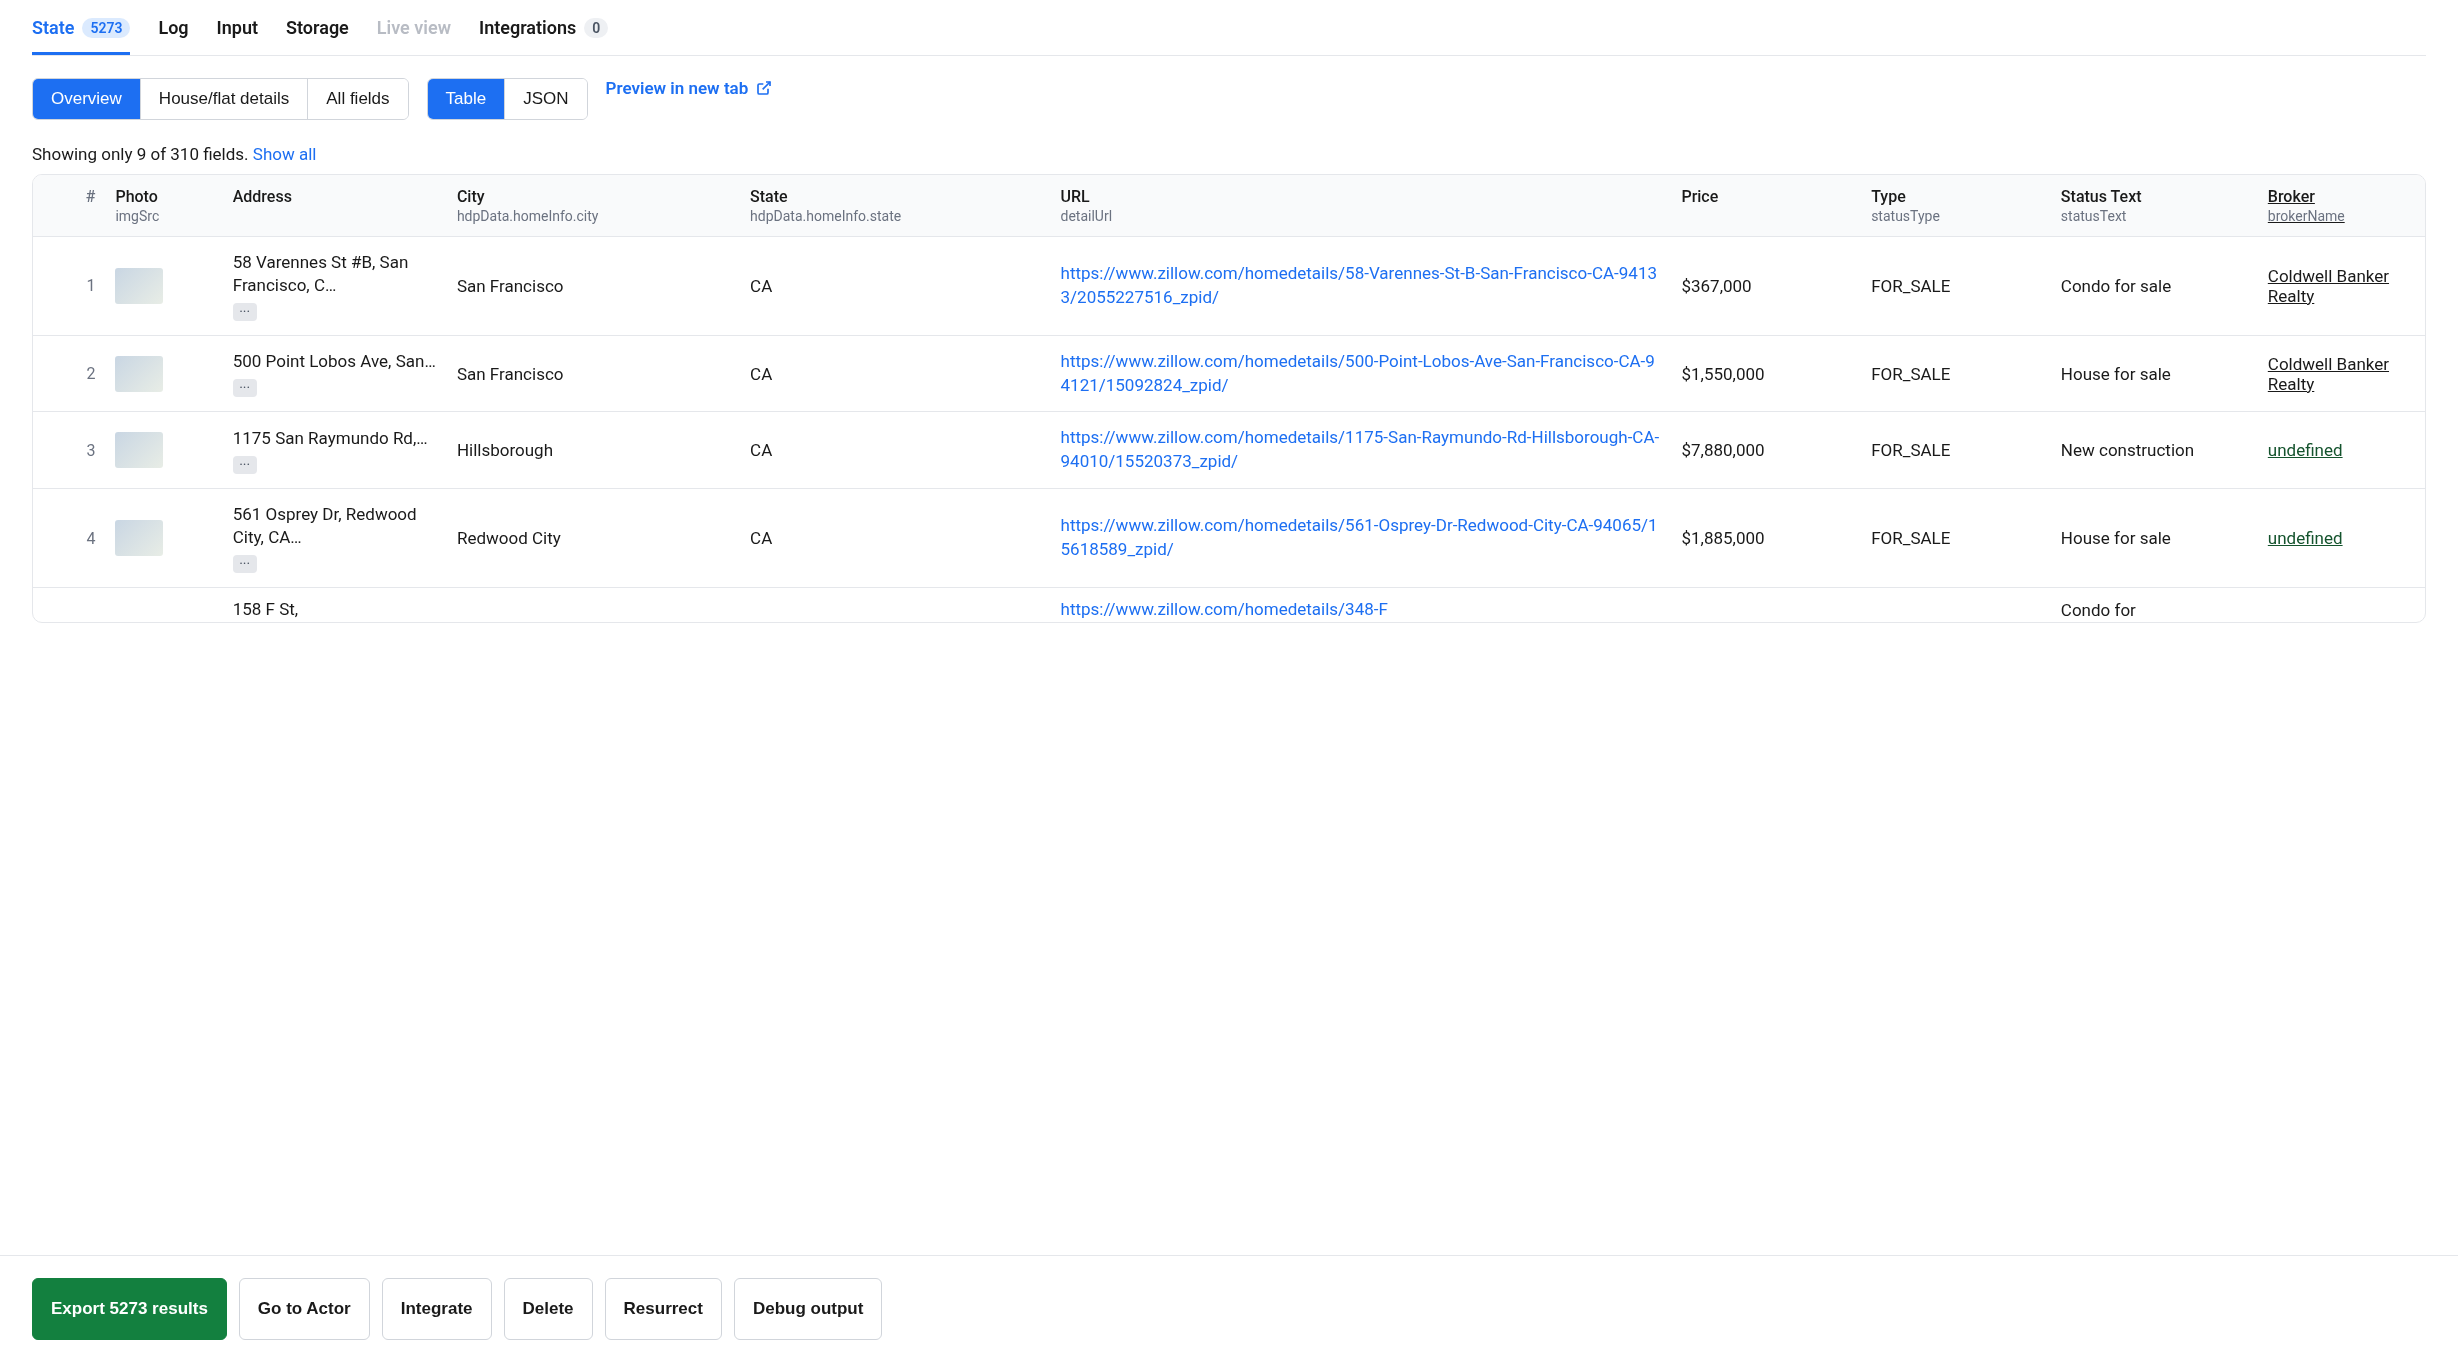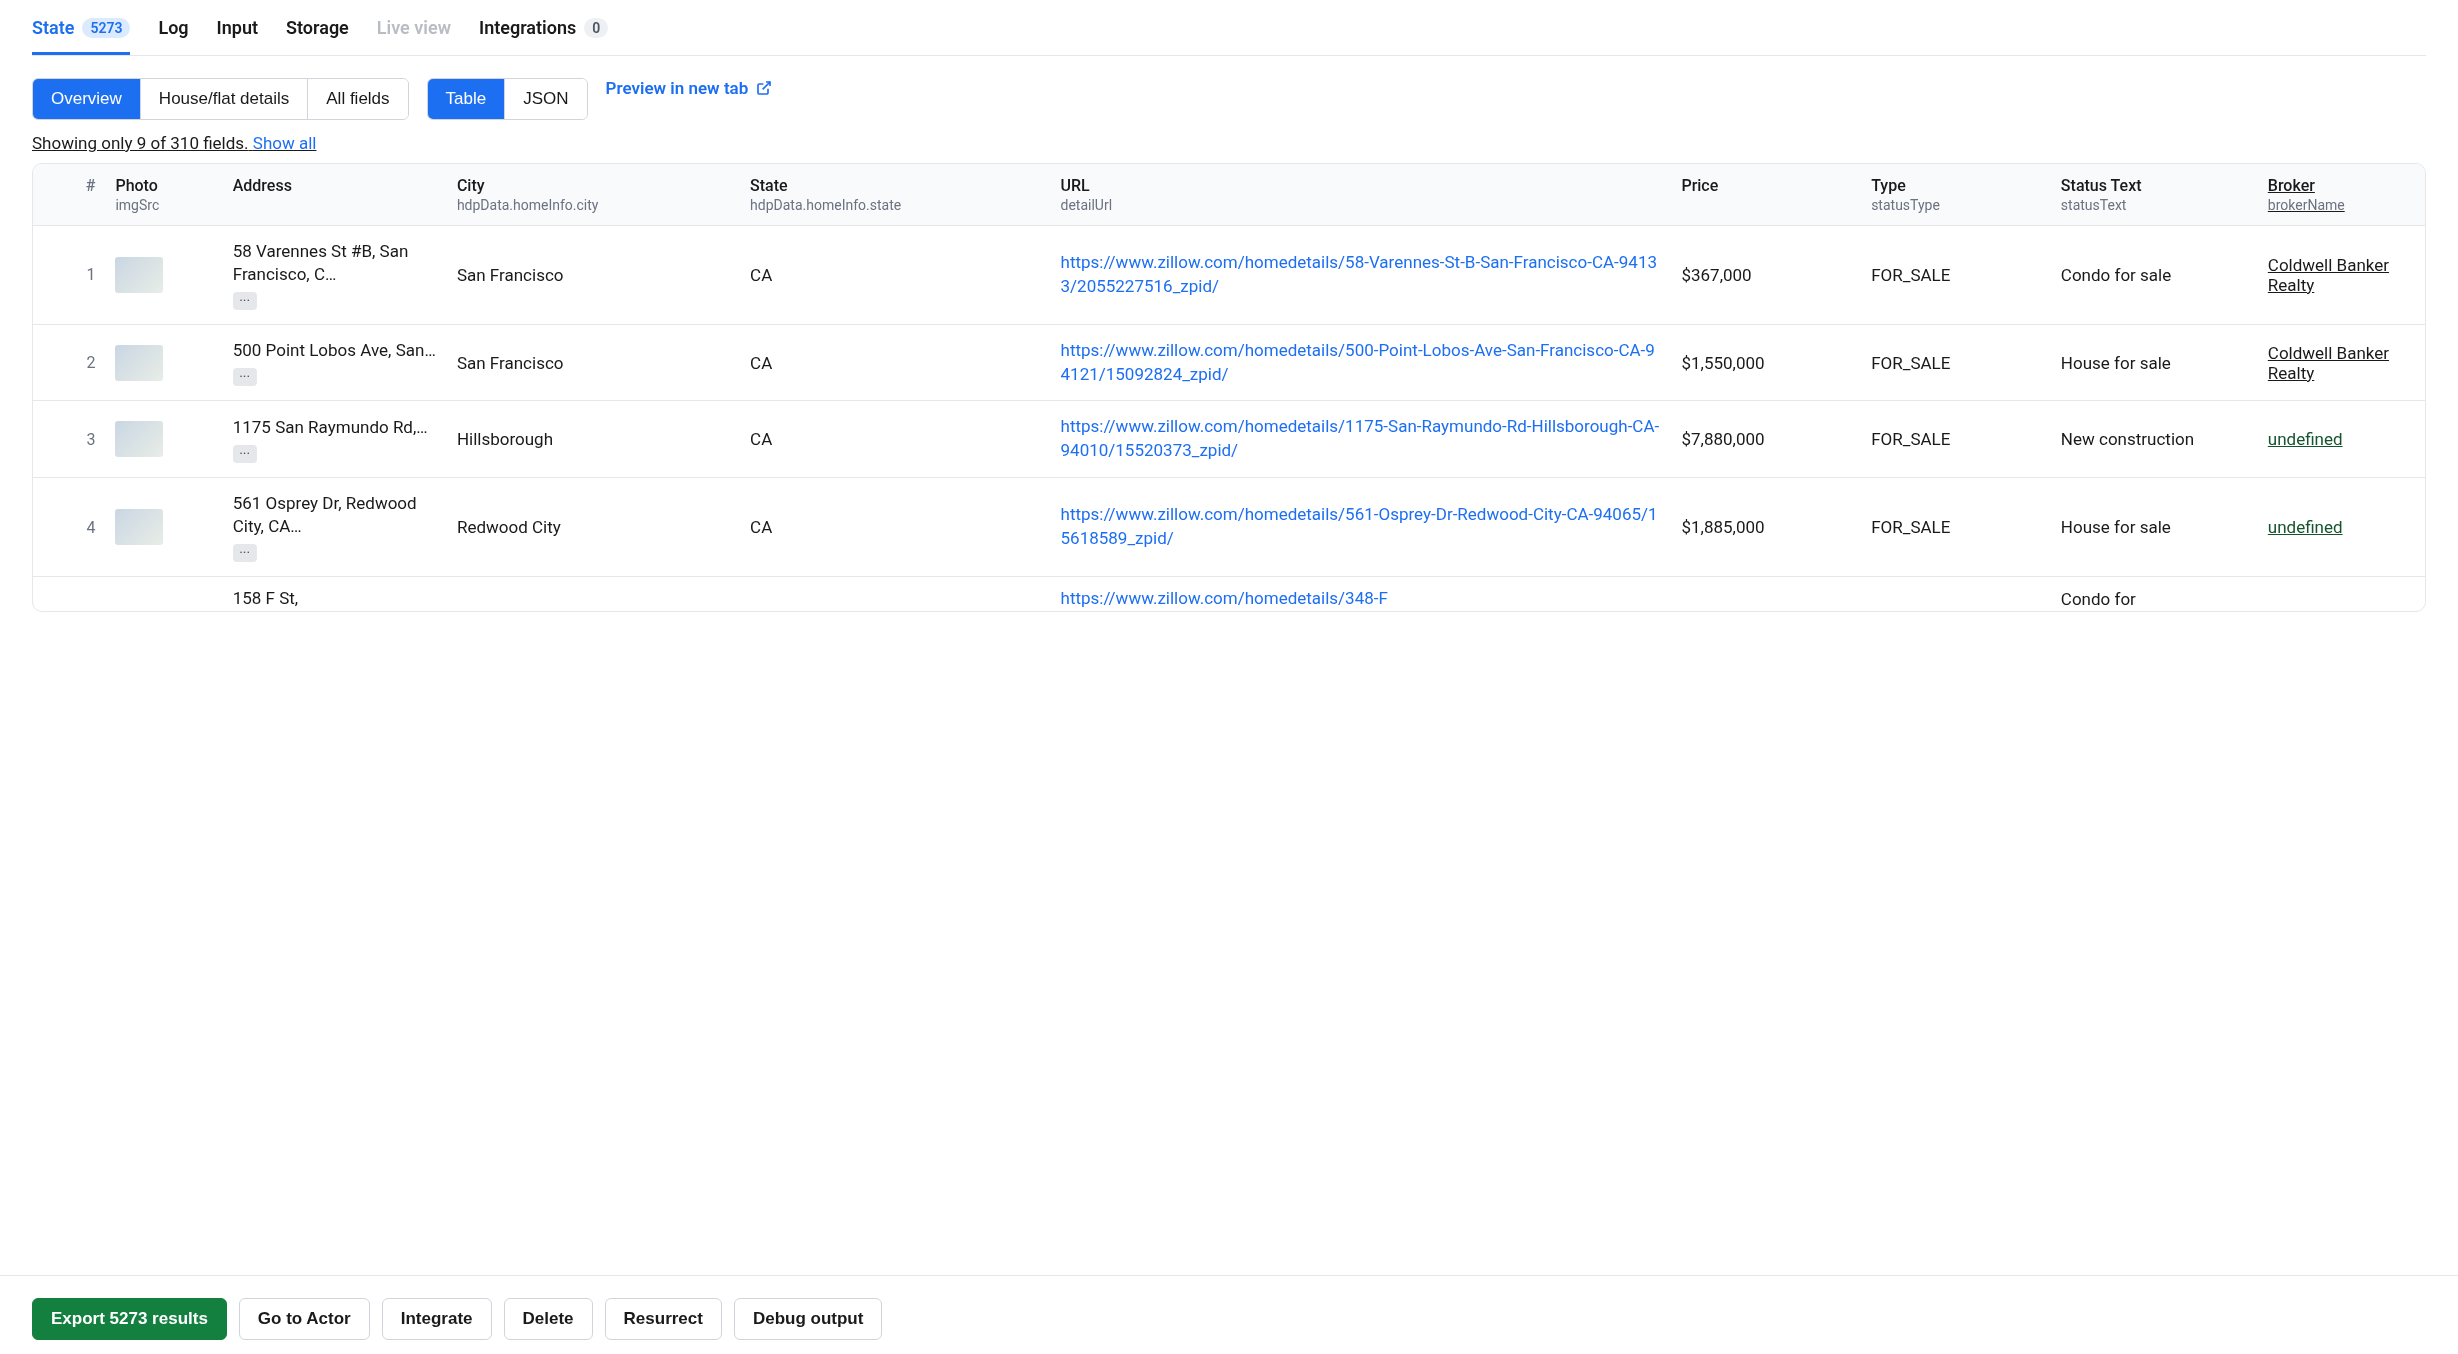--- a/index.html
+++ b/index.html
@@ -86,24 +86,23 @@
   color: #1d6ff2;
   font-size: 17px;
   font-weight: 600;
   cursor: pointer;
   display: flex;
   align-items: center;
   gap: 8px;
 }
 .preview-link svg { width: 16px; height: 16px; }
 .fields-info {
-  margin-top: 13px;
+  margin-top: 24px;
   font-size: 17px;
   color: #1a1a1a;
-  text-decoration: underline;
 }
 .show-all {
   color: #1d6ff2;
   cursor: pointer;
 }
 .table-wrap {
   margin-top: 10px;
   border: 1px solid #e5e7eb;
   border-radius: 10px;
   overflow: hidden;
@@ -195,21 +194,21 @@
   left: 0;
   right: 0;
   background: #fff;
   border-top: 1px solid #e5e7eb;
   padding: 14px 32px;
   display: flex;
   gap: 12px;
   align-items: center;
 }
 .btn {
-  padding: 10px 18px;
+  padding: 20px 18px;
   font-size: 17px;
   font-weight: 600;
   border-radius: 6px;
   border: 1px solid #d1d5db;
   background: #fff;
   color: #1a1a1a;
   cursor: pointer;
   margin-top: 8px;
 }
 .btn.primary {

